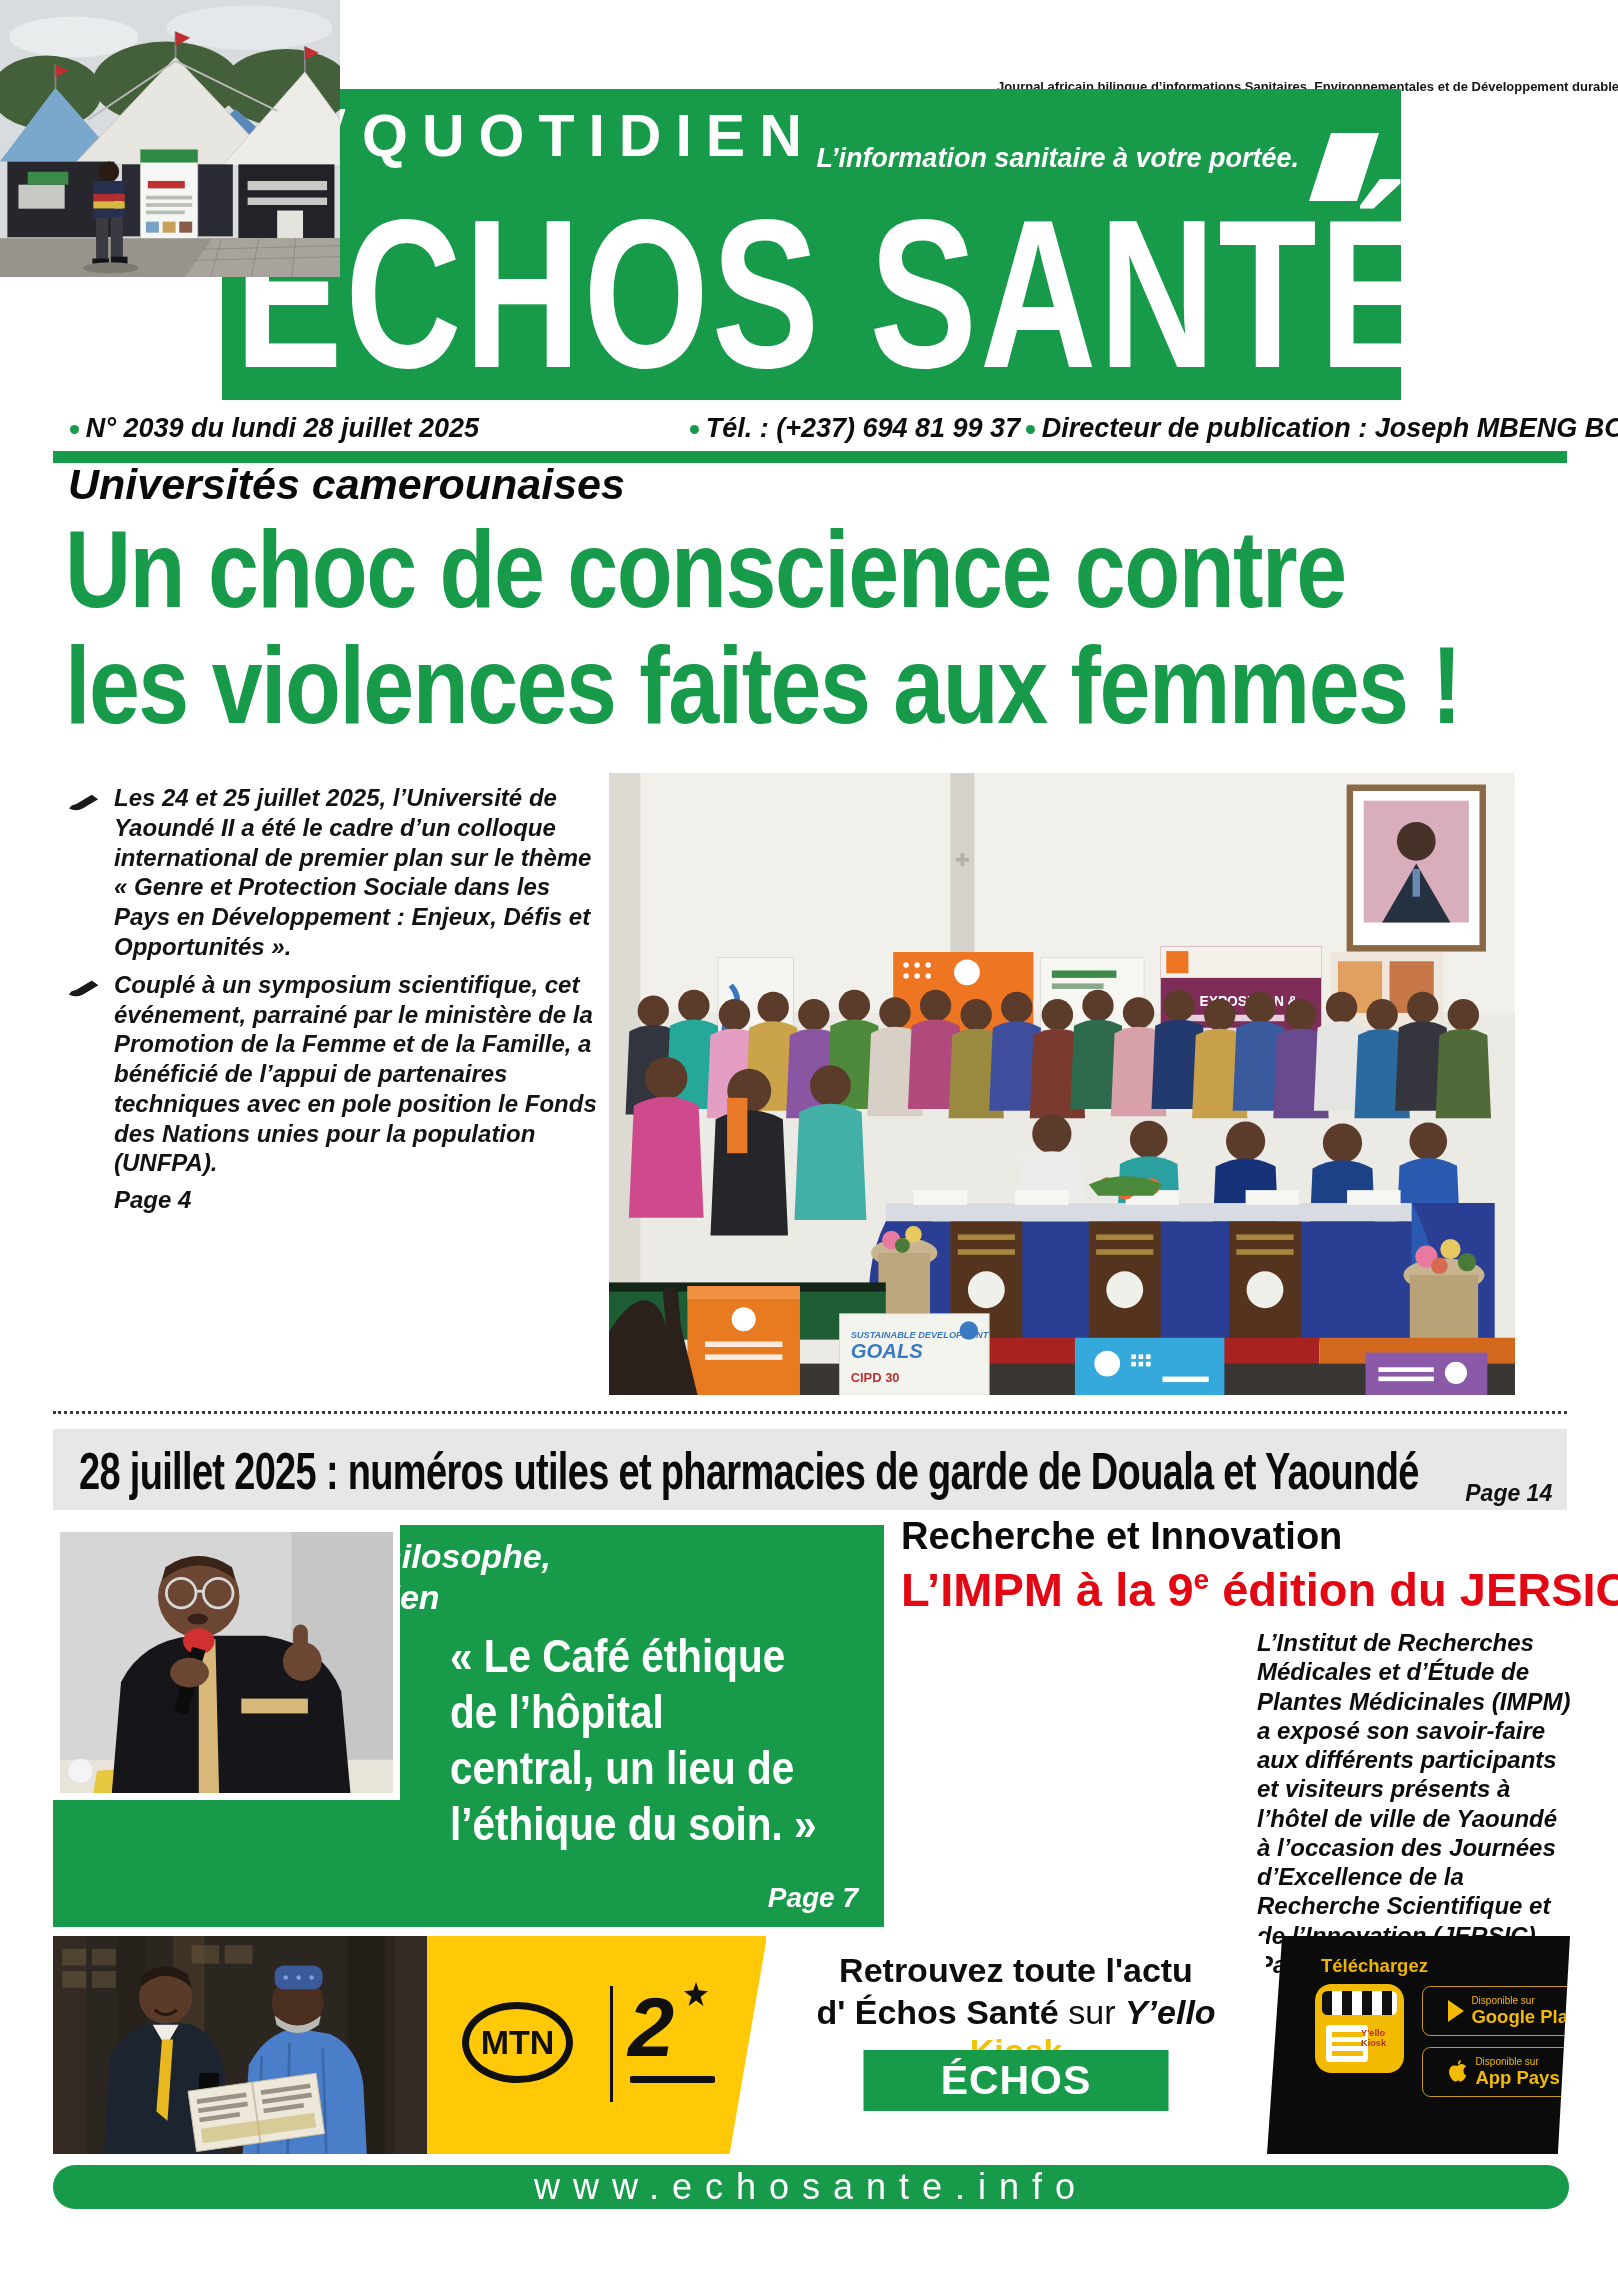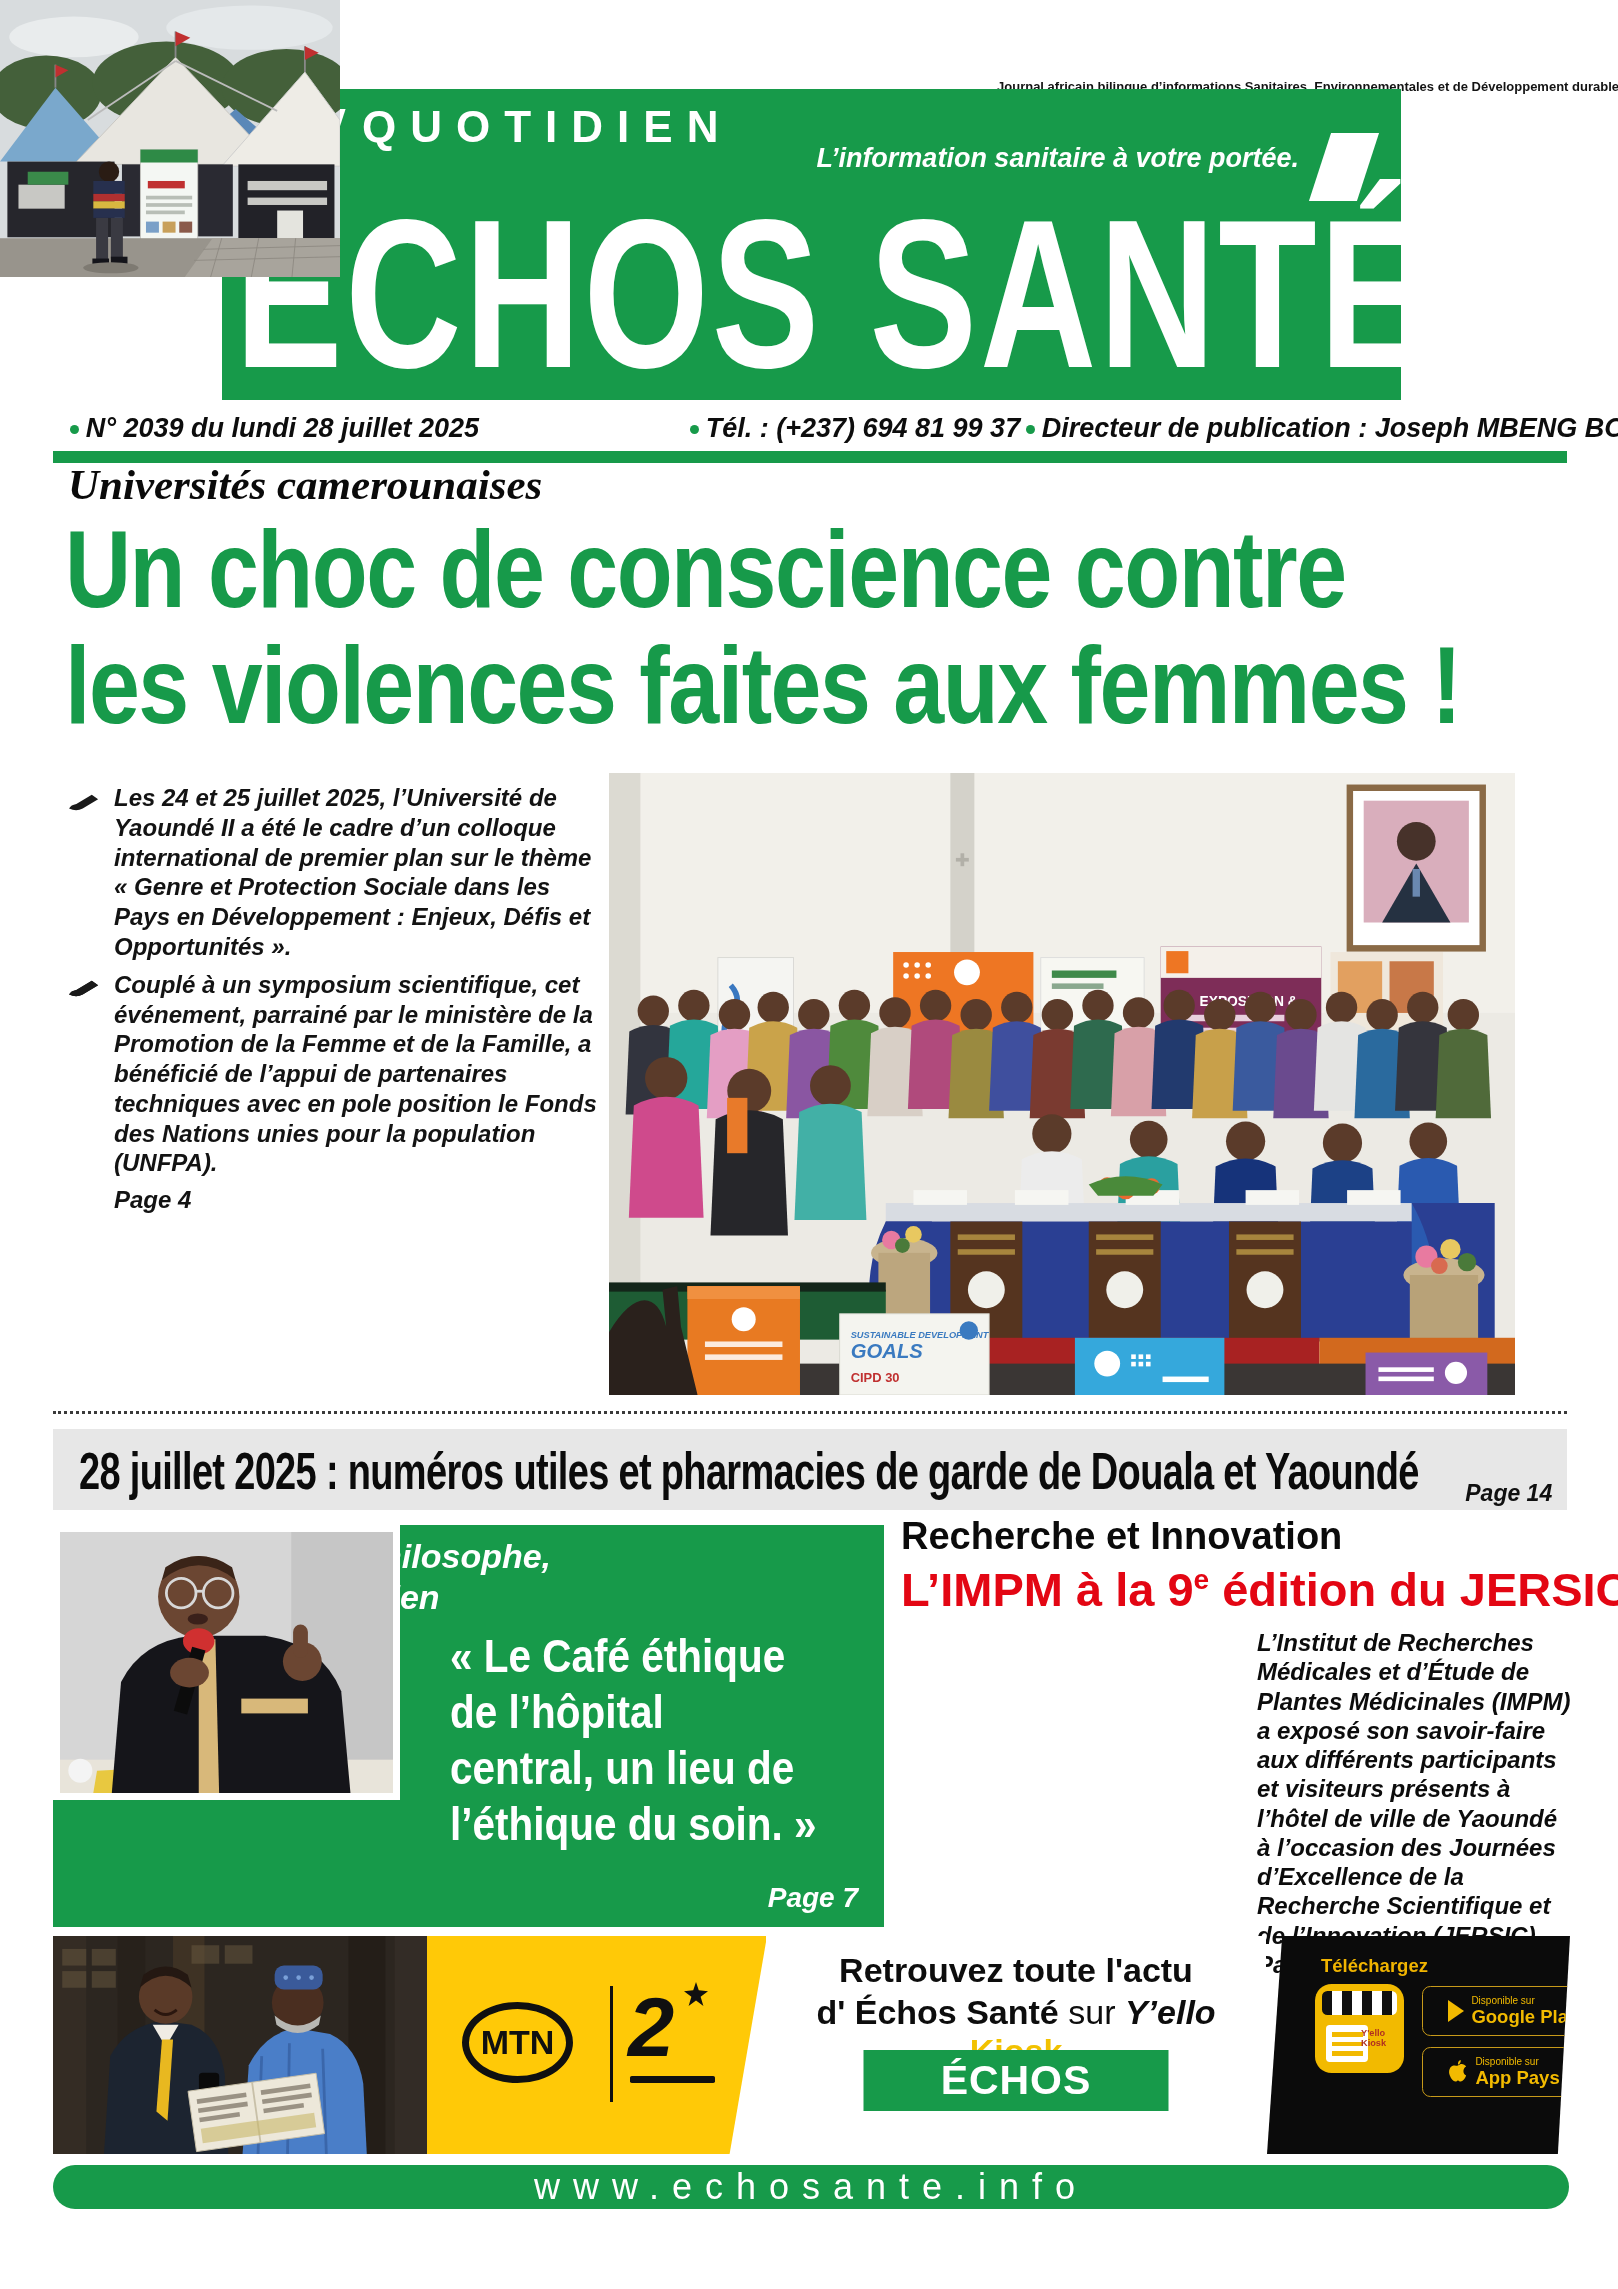--- a/index.html
+++ b/index.html
@@ -11,38 +11,38 @@
   
   .top-strip { position:absolute; top:59px; left:0; width:100%; text-align:right;
                font-size:13px; font-weight:700; color:#141414;margin-top:20px; }
 
   
   .masthead { position:absolute; left:222px; top:89px; width:1179px; height:311px; background:var(--green); }
   .mast-slash { position:absolute; background:#fff; transform:skewX(-18deg); }
   .slash-q { left:92px; top:20px; width:22px; height:59px; }
   .slash-t { right:33px; top:44px; width:48px; height:68px; }
   .quotidien { position:absolute; left:140px; top:13px; color:#fff; font-weight:700;
-               font-size:44px; letter-spacing:14px; white-space:nowrap; }
+               font-size:59px; letter-spacing:14px; white-space:nowrap; }
   .tagline { position:absolute; right:102px; top:54px; color:#fff; font-weight:700; font-style:italic;
              font-size:27px; white-space:nowrap; }
   .mast-title { position:absolute; left:13px; bottom:0px; color:#fff; font-weight:700;
                 font-size:212px; line-height:1; letter-spacing:3.7px; white-space:nowrap;
                 transform:scaleX(0.76); transform-origin:left bottom; }
 
   
   .info-item { position:absolute; top:413px; font-size:27px; font-weight:700; font-style:italic;
                color:#0d0d0d; white-space:nowrap; }
   .info-item .dot { display:inline-block; width:9.2px; height:9.2px; border-radius:50%;
                     background:var(--green); margin-right:6.5px; vertical-align:middle; }
   .info-issue { left:70px; } .info-phone { left:690px; } .info-director { left:1026px; }
   .rule-green { position:absolute; left:53px; top:451px; width:1514px; height:12px; background:var(--green); }
 
   
   .lead-kicker { position:absolute; left:68px; top:460px; font-size:43px; font-weight:700;
-                 font-style:italic; color:#0a0a0a;font-family:Liberation Serif, serif; }
+                 font-style:italic; color:#0a0a0a; }
   .hl-line { position:absolute; left:65px; color:var(--green); font-weight:700; font-size:109px;
              line-height:1; letter-spacing:-1.8px; white-space:nowrap;
              transform:scaleX(0.84); transform-origin:left top; }
   .hl-1 { top:515px; } .hl-2 { top:631px; }
 
   .lead-bullets { position:absolute; left:68px; top:783px; width:537px; }
   .bullet { position:relative; padding-left:46px; margin-bottom:8.3px;
             font-size:24px; line-height:1.24; font-weight:700; font-style:italic; color:#131313; }
   .bullet .pen { position:absolute; left:0; top:6.5px; }
   .lead-pageref { padding-left:46px; font-size:24px; font-weight:700; font-style:italic; color:#131313; }

